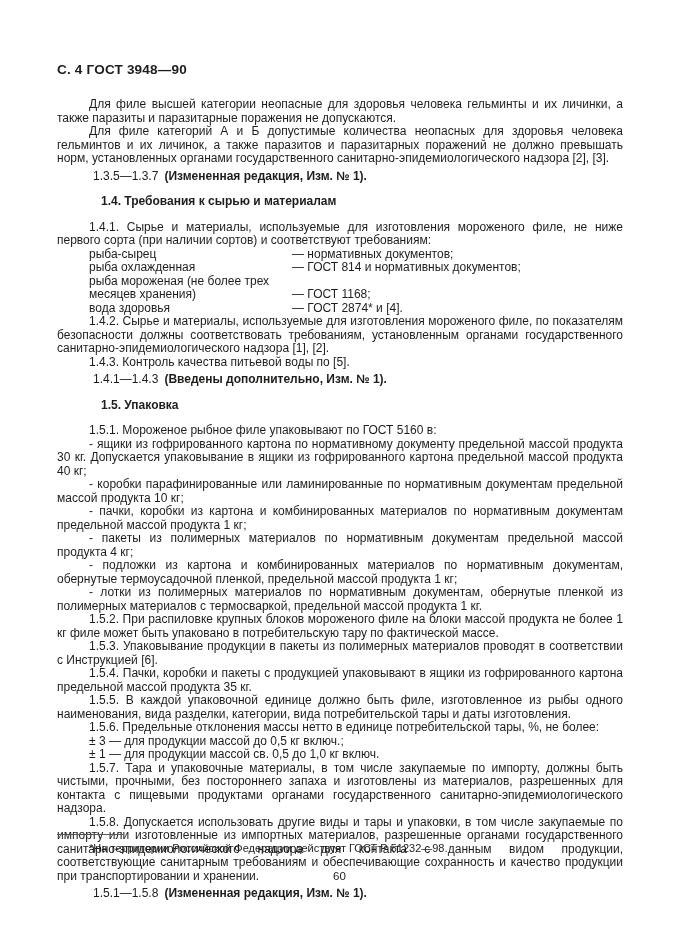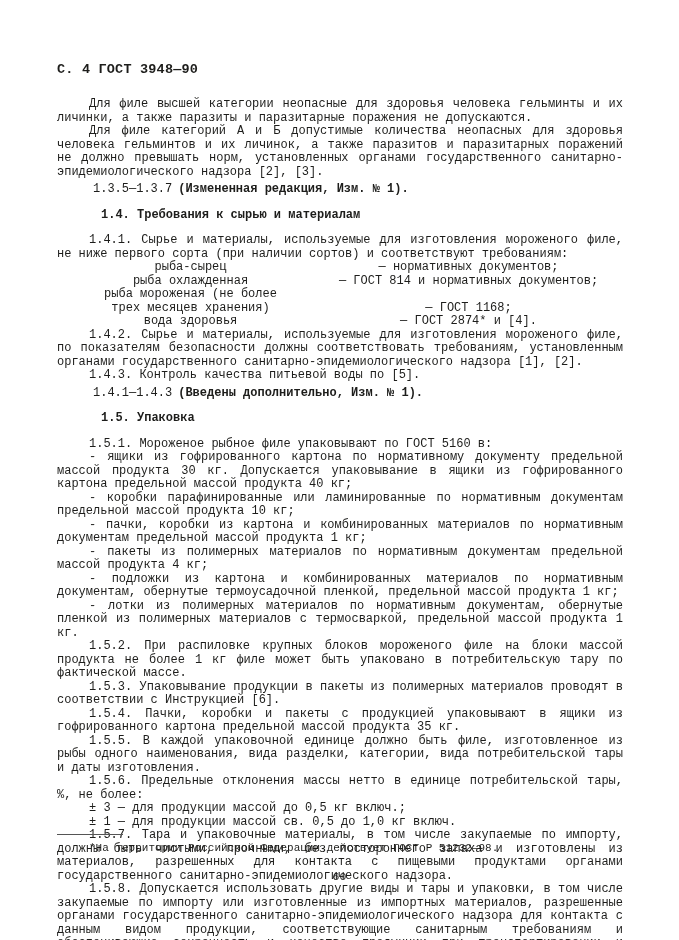--- a/index.html
+++ b/index.html
@@ -6,21 +6,21 @@
     margin: 0;
     padding: 0;
     background: #ffffff;
   }
   .page {
     position: relative;
     width: 679px;
     height: 940px;
     background: #ffffff;
     color: #1d1d1b;
-    font-family: Liberation Mono, monospace;
+    font-family: Liberation Sans, sans-serif;
     box-sizing: border-box;
     padding: 62px 56px 0 57px;
     overflow: hidden;
   }
   .page-header {
     font-weight: bold;
     font-size: 13.5px;
     line-height: 16px;
     margin: 0 0 20px 0;
     letter-spacing: 0.2px;
@@ -46,22 +46,21 @@
     text-indent: 32px;
     text-align: left;
   }
   .document-body p.amend b {
     margin-left: 6px;
   }
   .document-body .defrow {
     display: flex;
     align-items: flex-end;
     padding-left: 32px;
-    text-align: center;
-    gap: 22px;
+    text-align: left;
   }
   .document-body .defrow .term {
     flex: 0 0 203px;
     width: 203px;
   }
   .document-body .defrow .defv {
     flex: 1 1 auto;
   }
   .page-footer {
     position: absolute;

